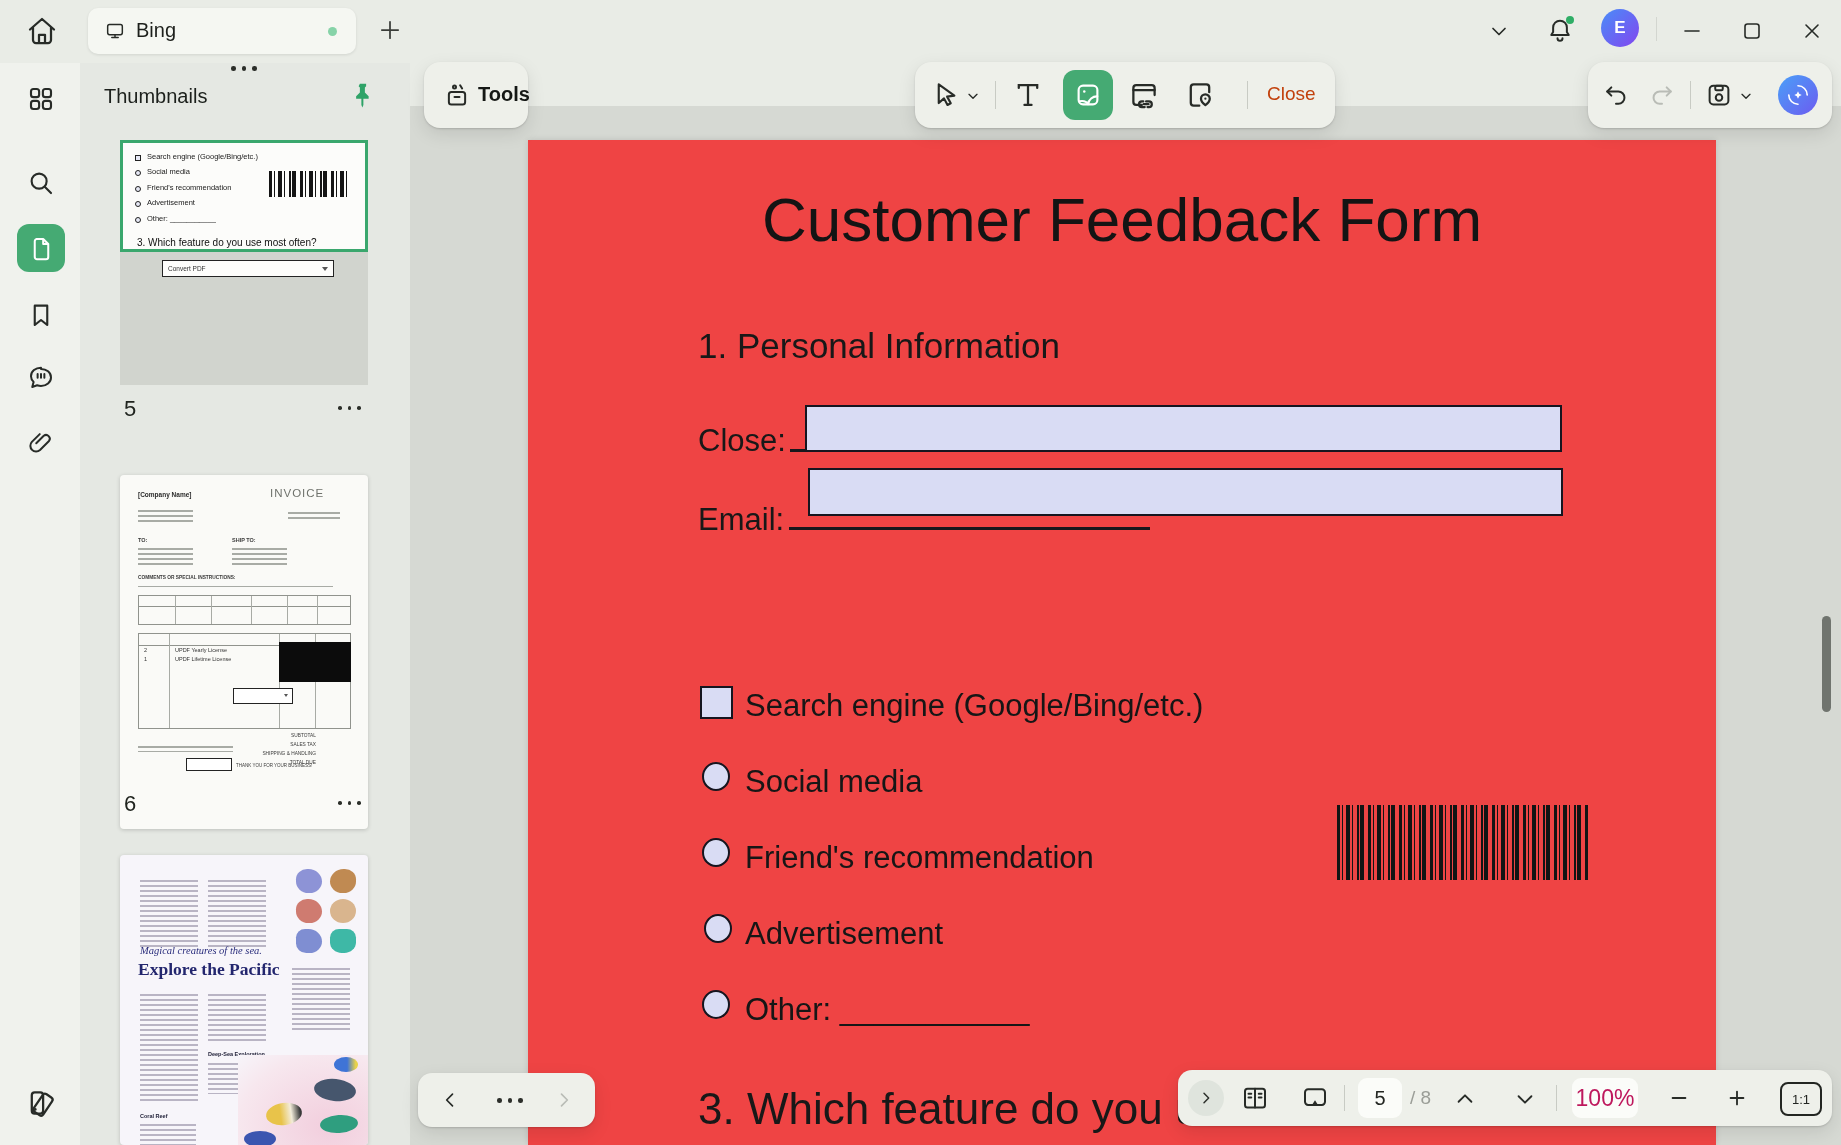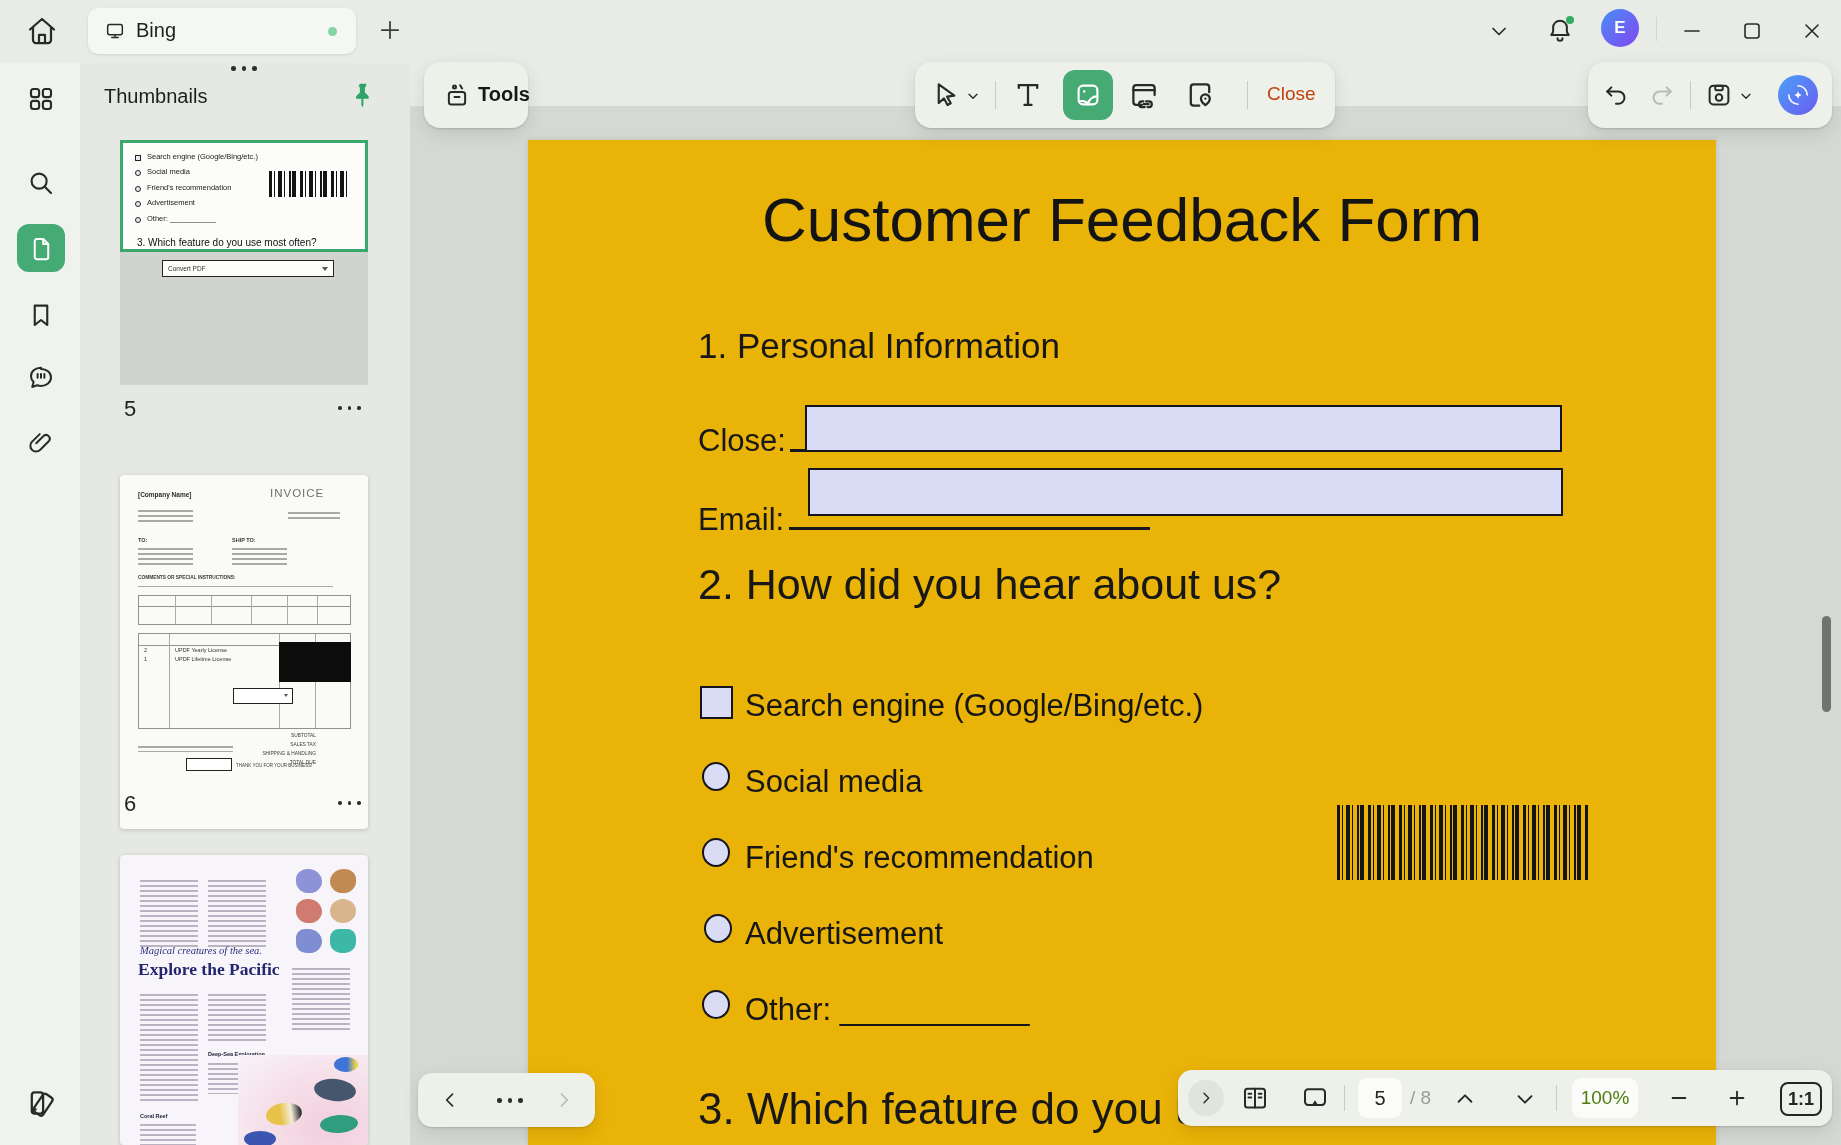--- a/index.html
+++ b/index.html
@@ -11,21 +11,21 @@
   .card{position:absolute;background:#eef0ea;border-radius:16px;
         box-shadow:0 1px 2px rgba(0,0,0,.15),0 6px 18px rgba(0,0,0,.10)}
   .vdiv{position:absolute;width:1px;background:#c8cbc4}
   .dots3{position:absolute;display:flex;gap:6px;align-items:center}
   .dots3 i{width:4.5px;height:4.5px;border-radius:50%;background:#2c2f2a;display:block}
   .whitebox{position:absolute;background:#fbfcf9;border-radius:9px;display:flex;
             align-items:center;justify-content:center;font-size:20px;color:#23262:2}
   .panel-bg{position:absolute;left:0;top:63px;width:410px;height:1082px;background:#e5e8e3}
   .rail-bg{position:absolute;left:0;top:63px;width:80px;height:1082px;background:#f0f2ed}
   .canvas{position:absolute;left:410px;top:106px;width:1431px;height:1039px;background:#d6d9d3;overflow:hidden}
-  .page{position:absolute;left:118px;top:34px;width:1188px;height:1005px;background:#eab308;
+  .page{position:absolute;left:118px;top:34px;width:1188px;height:1005px;background:#ef4444;
         box-shadow:0 0 6px rgba(0,0,0,.12);overflow:hidden;color:#181818}
   .lavender{background:#d9dcf4;border:2.4px solid #15151f;position:absolute;box-sizing:border-box}
   .radio{border-radius:50%}
   .opt-label{position:absolute;font-size:31px;color:#161616;white-space:nowrap}
   .barcode{position:absolute;background:repeating-linear-gradient(90deg,
      #141414 0 3px,transparent 3px 5px,#141414 5px 6px,transparent 6px 9px,
      #141414 9px 13px,transparent 13px 15px,#141414 15px 16px,transparent 16px 20px,
      #141414 20px 22px,transparent 22px 23px,#141414 23px 27px,transparent 27px 31px)}
   .thumb{position:absolute;left:120px;width:248px;background:#fafaf7;border-radius:4px;
          box-shadow:0 1px 4px rgba(0,0,0,.18)}
@@ -50,21 +50,20 @@
     <div class="tt" style="left:170px;top:186px;font-size:35px">1. Personal Information</div>
 
     <div class="tt" style="left:170px;top:283px;font-size:31px">Close:</div>
     <div class="abs" style="left:262px;top:309px;width:16px;height:2.5px;background:#17171c"></div>
     <div class="lavender" style="left:277px;top:265px;width:757px;height:47px"></div>
 
     <div class="tt" style="left:170px;top:362px;font-size:31px">Email:</div>
     <div class="lavender" style="left:280px;top:328px;width:755px;height:48px"></div>
     <div class="abs" style="left:261px;top:387px;width:361px;height:2.5px;background:#17171c"></div>
 
-    <div class="tt" style="left:170px;top:420px;font-size:43px">2. How did you hear about us?</div>
 
     <div class="lavender" style="left:172px;top:546px;width:33px;height:33px"></div>
     <div class="opt-label" style="left:217px;top:548px">Search engine (Google/Bing/etc.)</div>
 
     <div class="lavender radio" style="left:174px;top:622px;width:28px;height:29px"></div>
     <div class="opt-label" style="left:217px;top:624px">Social media</div>
 
     <div class="lavender radio" style="left:174px;top:698px;width:28px;height:29px"></div>
     <div class="opt-label" style="left:217px;top:700px">Friend's recommendation</div>
 
@@ -437,28 +436,28 @@
       <path d="M5 15l7-7 7 7"></path>
     </svg>
   </div>
   <div class="ic" style="left:336px;top:18px">
     <svg width="22" height="22" viewBox="0 0 24 24" fill="none" stroke="currentColor" stroke-width="2" stroke-linecap="round" stroke-linejoin="round">
       <path d="M5 9l7 7 7-7"></path>
     </svg>
   </div>
   <div class="vdiv" style="left:378px;top:15px;height:26px"></div>
   <div class="whitebox" style="left:394px;top:8px;width:66px;height:40px">
-    <span style="font-size:19px;color:#4d7c0f">100%</span>
+    <span style="font-size:23px;color:#be185d">100%</span>
   </div>
   <div class="ic" style="left:490px;top:17px">
     <svg width="22" height="22" viewBox="0 0 24 24" fill="none" stroke="currentColor" stroke-width="2" stroke-linecap="round">
       <path d="M5 12h14"></path>
     </svg>
   </div>
   <div class="ic" style="left:548px;top:17px">
     <svg width="22" height="22" viewBox="0 0 24 24" fill="none" stroke="currentColor" stroke-width="2" stroke-linecap="round">
       <path d="M12 5v14M5 12h14"></path>
     </svg>
   </div>
   <div class="abs" style="left:602px;top:12px;width:38px;height:30px;border:2px solid #232622;border-radius:8px;display:flex;align-items:center;justify-content:center">
-    <span style="font-size:18px;font-weight:bold;color:#232622">1:1</span>
+    <span style="font-size:13px;font-weight:normal;color:#232622">1:1</span>
   </div>
 </div>
 
 </body></html>

